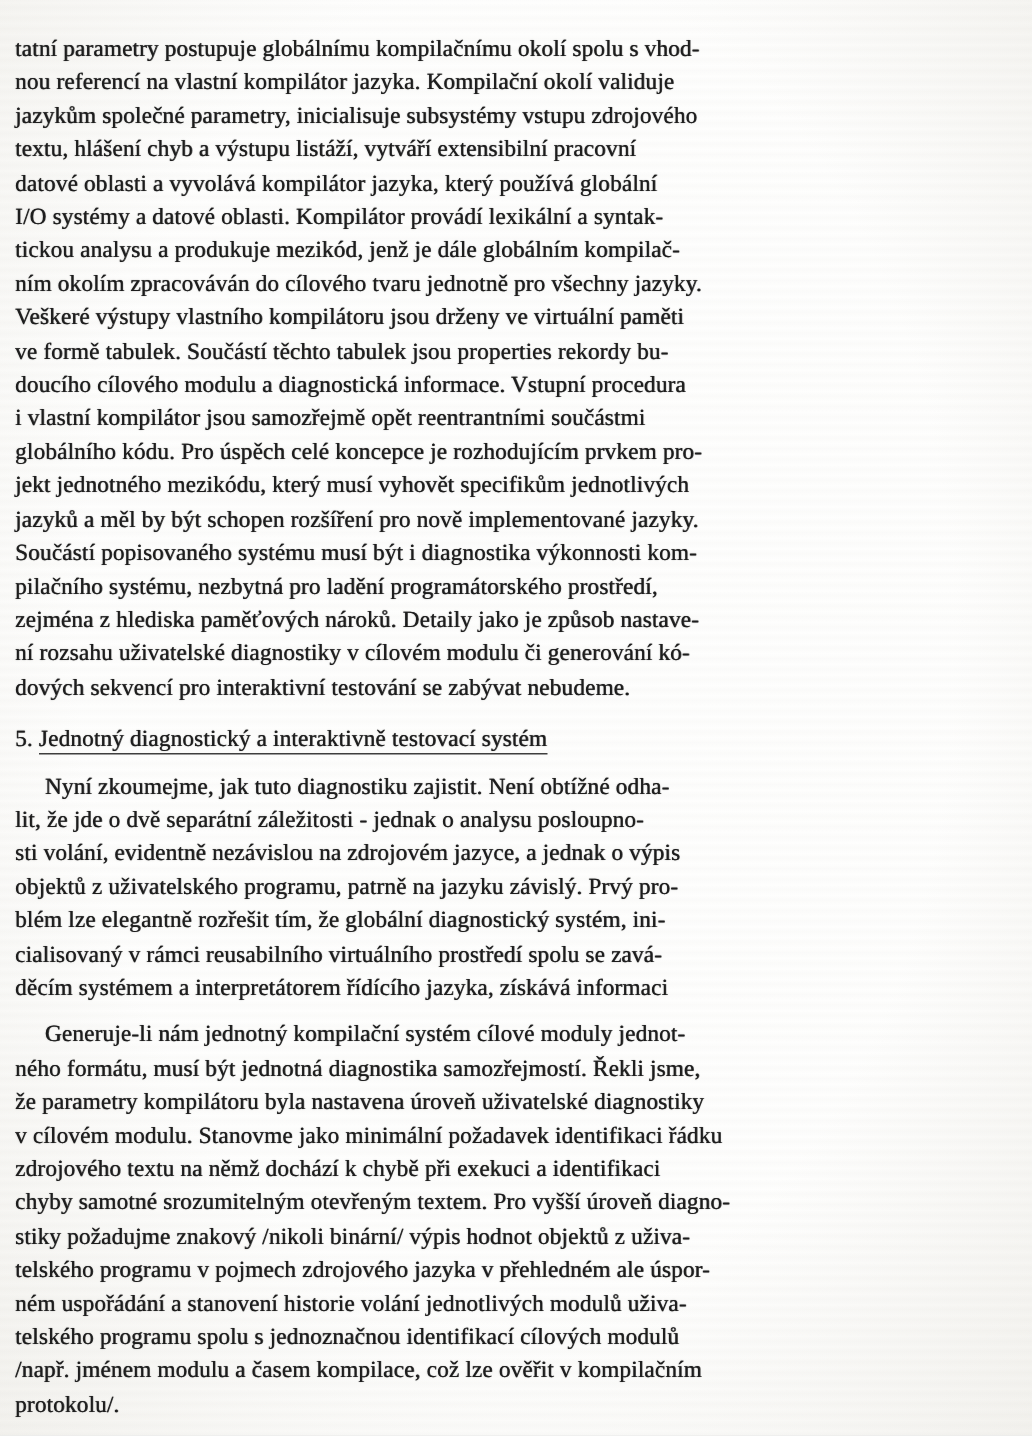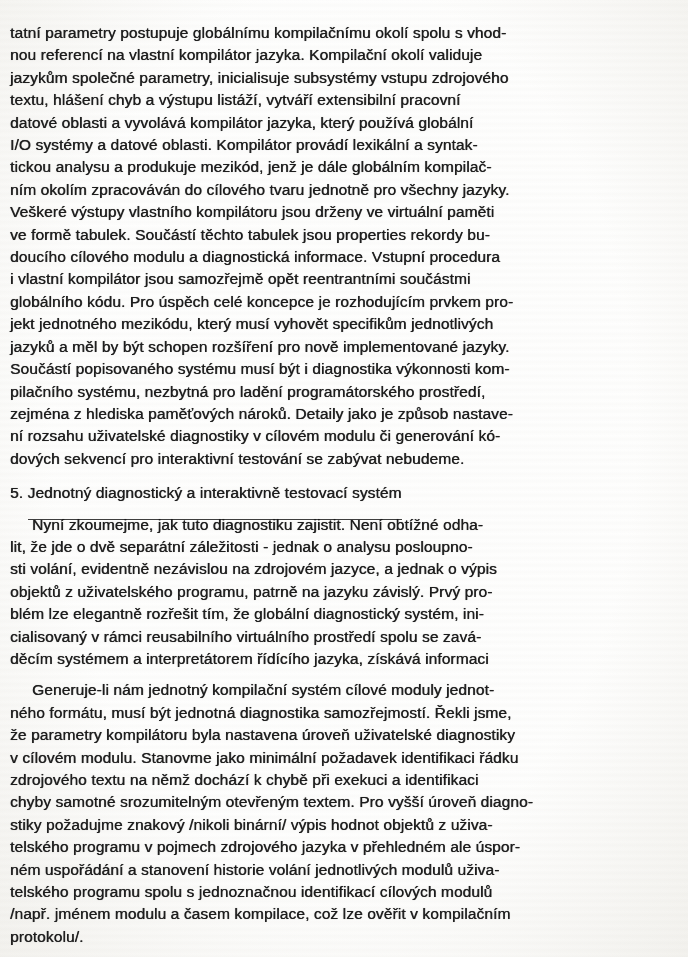--- a/index.html
+++ b/index.html
@@ -12,38 +12,38 @@
     width: 688px;
     height: 957px;
     margin: 0 auto;
     background: #fcfcfa;
     background-image:
       repeating-linear-gradient(0deg, rgba(120,115,100,0.025) 0px, rgba(120,115,100,0.0) 3px, rgba(120,115,100,0.025) 7px),
       radial-gradient(ellipse at 50% 45%, rgba(255,255,255,0.6) 60%, rgba(160,150,130,0.10) 100%);
     overflow: hidden;
     box-sizing: border-box;
     padding: 22px 6px 0 10px;
-    font-family: Liberation Sans, sans-serif;
+    font-family: Liberation Serif, serif;
     font-size: 15.5px;
     line-height: 22.4px;
     color: #1d1d1d;
     text-shadow: 0.4px 0 0 rgba(29,29,29,0.75), 0 0 1px rgba(29,29,29,0.35);
   }
   .para {
     white-space: pre;
     letter-spacing: 0.1px;
   }
   .heading {
     margin-top: 12px;
     white-space: pre;
     letter-spacing: 0.1px;
   }
   .heading .title-underlined {
     border-bottom: 1.6px solid rgba(29,29,29,0.85);
-    padding-bottom: 18px;
+    padding-bottom: 1px;
   }
   .para + .para, .heading + .para {
     margin-top: 9px;
   }
 </style>
 </head>
 <body>
 
 <div class="page">
 

